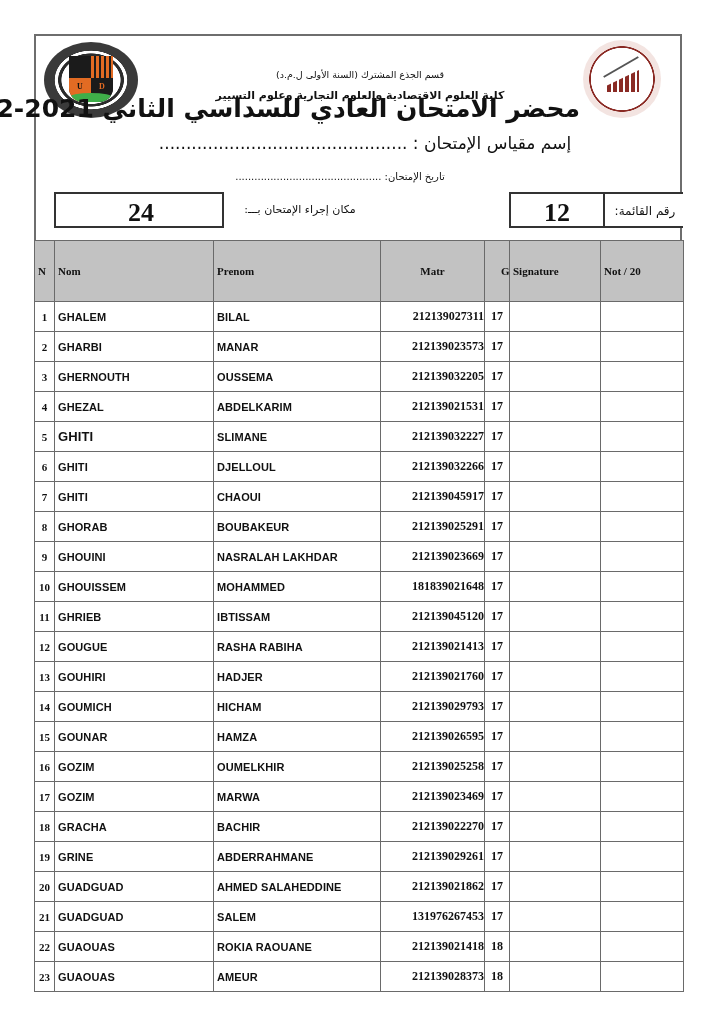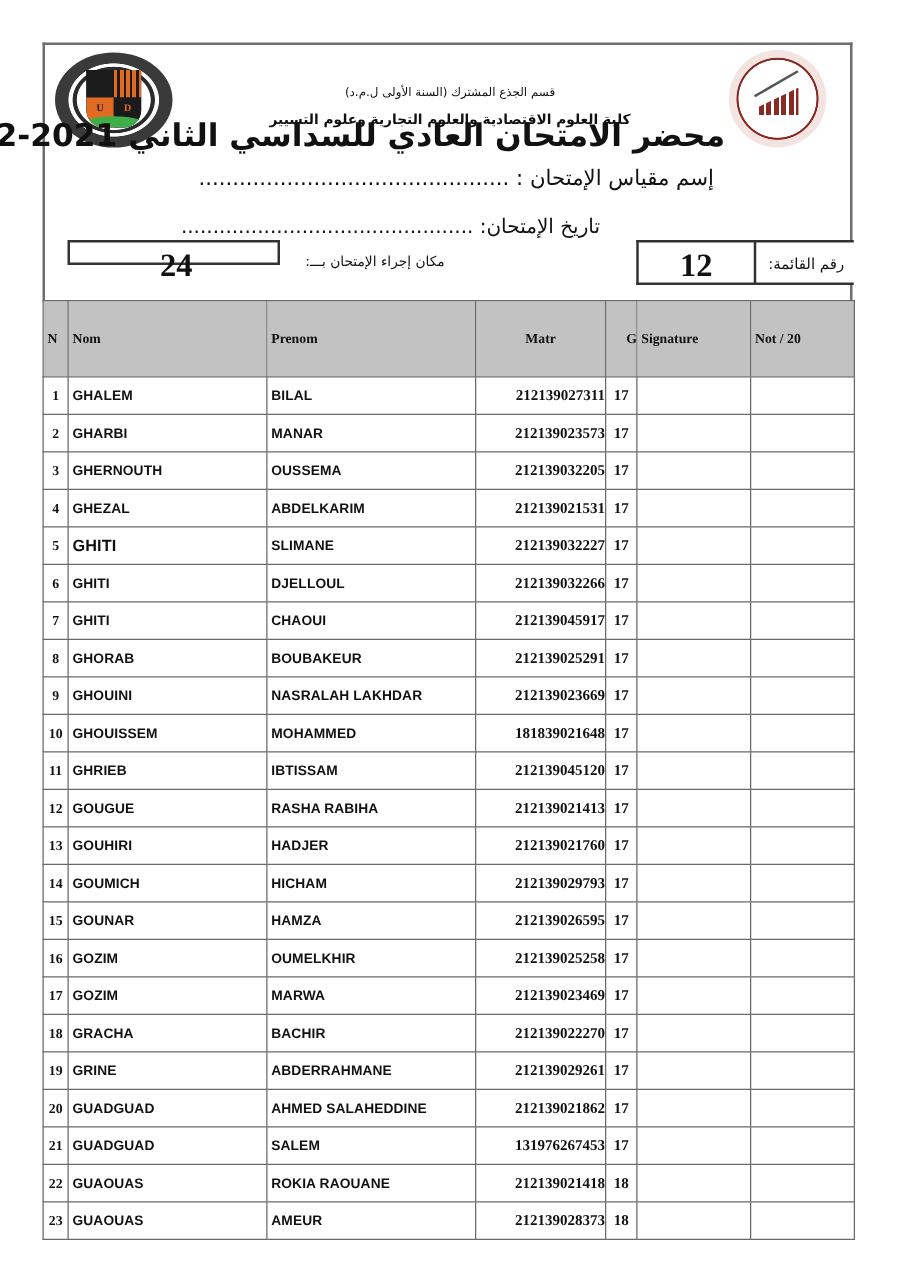--- a/index.html
+++ b/index.html
@@ -14,23 +14,23 @@
   .logo-left .shield .q4 { position:absolute; left:22px; top:22px; width:22px; height:24px; background:#1b1b1b; color:#e26b23; font:bold 8px "Liberation Serif", serif; text-align:center; line-height:18px; }
   .logo-left .shield .hill { position:absolute; left:0; bottom:0; width:44px; height:9px; background:#3fae49; border-radius:50% 50% 0 0; }
   .logo-right { left:583px; top:40px; width:78px; height:78px; background:radial-gradient(circle at center, #ffffff 0 56%, #8a2a24 57% 59%, #f3e4e1 60% 72%, #8a2a24 73% 75%, #ffffff 76% 100%); }
   .logo-right .bars { position:absolute; left:24px; top:30px; width:32px; height:22px; background:repeating-linear-gradient(90deg,#8a2a24 0 4px,#ffffff 4px 6px); clip-path:polygon(0 100%,0 70%,100% 0,100% 100%); }
   .logo-right .arrow { position:absolute; left:18px; top:26px; width:40px; height:2px; background:#555; transform:rotate(-30deg); }
   .ar { position:absolute; direction:rtl; text-align:center; font-family:"DejaVu Sans", sans-serif; font-weight:bold; white-space:nowrap; }
   .h1 { left:160px; width:400px; top:41px; font-size:11px;margin-top:48px; }
   .h2 { left:160px; width:400px; top:69px; font-size:9.5px; font-weight:normal; }
   .h3 { left:140px; width:440px; top:94px; font-size:25px; }
   .h4 { left:150px; width:430px; top:133px; font-size:17px; font-weight:normal; }
-  .h5 { left:200px; width:280px; top:171px; font-size:16px; font-weight:normal; }
+  .h5 { left:200px; width:280px; top:171px; font-size:10px; font-weight:normal; }
   .box { position:absolute; border:2px solid #333; box-sizing:border-box; background:#fff; }
-  .box-hall { left:54px; top:192px; width:170px; height:20px; }
+  .box-hall { left:54px; top:192px; width:170px; height:36px; }
   .hall-num { position:absolute; left:72px; top:4px; font:bold 26px "Liberation Serif", serif; }
   .hall-label { position:absolute; left:118px; top:10px; font:12px "DejaVu Sans", sans-serif; direction:rtl;margin-top:41px; }
   .place-label { left:230px; width:140px; top:203px; font-size:11px; font-weight:normal; text-align:center; }
   .box-list { left:509px; top:192px; width:174px; height:36px; border-right:none; }
   .list-num { position:absolute; left:0; width:92px; top:4px; text-align:center; font:bold 26px "Liberation Serif", serif; }
   .list-sep { position:absolute; left:92px; top:-2px; width:2px; height:36px; background:#333; }
   .list-label { position:absolute; left:96px; width:76px; top:10px; text-align:center; font:12px "DejaVu Sans", sans-serif; direction:rtl; }
   table.roster { position:absolute; left:34px; top:240px; border-collapse:collapse; table-layout:fixed; width:649px; }
   table.roster th, table.roster td { border:1.5px solid #6a6a6a; padding:0 0 0 3px; height:29px; overflow:hidden; white-space:nowrap; }
   table.roster thead th { background:#c2c2c2; font:bold 11px "Liberation Serif", serif; text-align:left; height:28px; }

